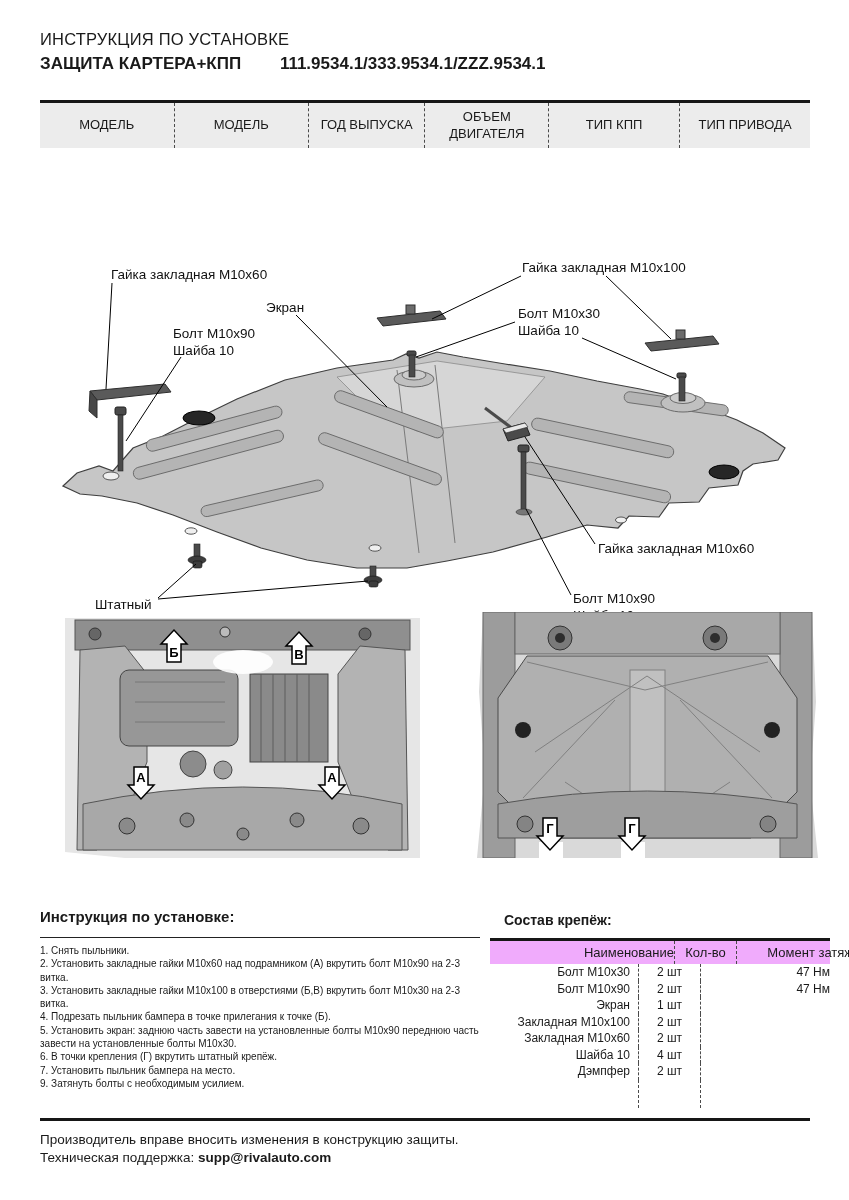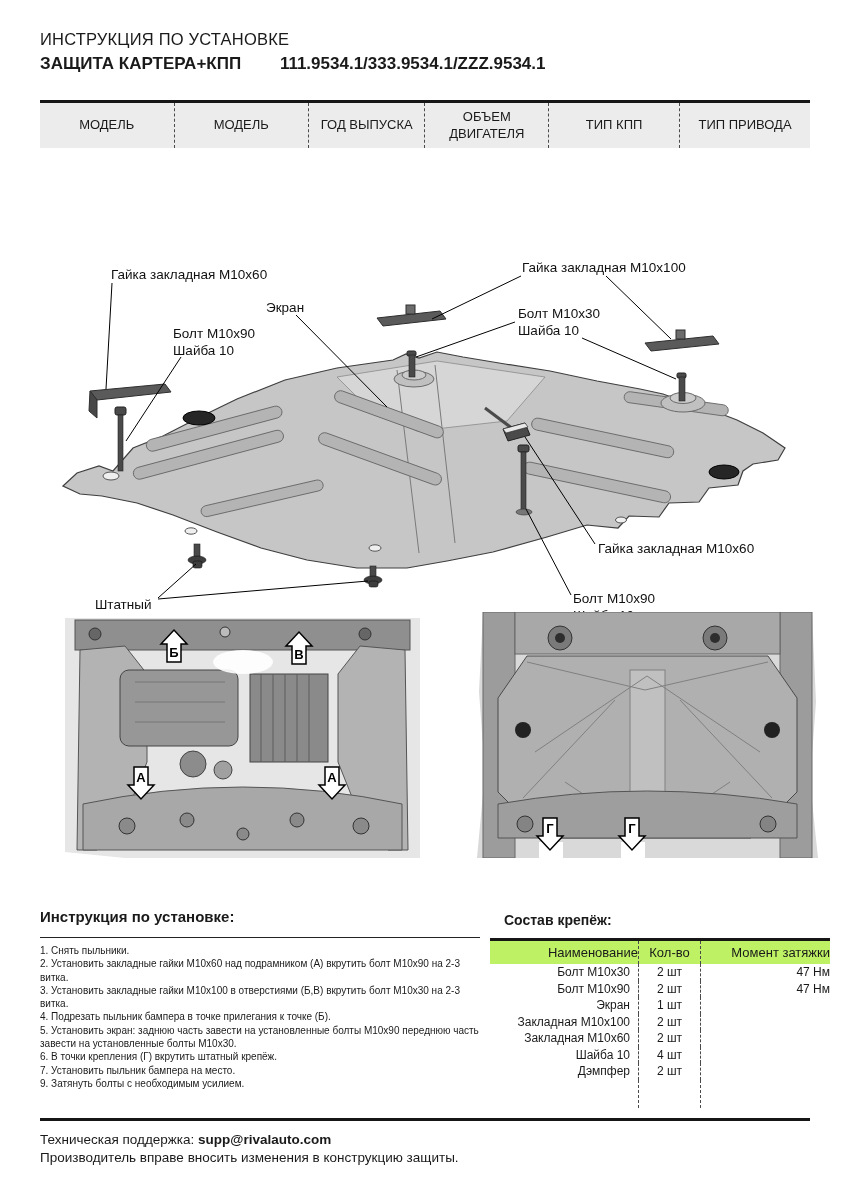--- a/index.html
+++ b/index.html
@@ -28,21 +28,21 @@
   
   .instr{position:absolute;left:40px;top:908px;width:440px;}
   .sec-title{font-size:15px;font-weight:bold;}
   .instr .rule{border-top:1.5px solid #222;margin-top:12px;margin-bottom:6px;}
   .steps{font-size:10px;line-height:1.33;}
   .step{margin:0;}
   
   .parts{position:absolute;left:490px;top:912px;width:340px;}
   .parts-table{margin-top:10px;border-top:3px solid #161616;display:block;}
   .prow{display:grid;grid-template-columns:148px 62px 130px;}
-  .prow.phead{background:#bef264;}
+  .prow.phead{background:#f0abfc;padding-left:36px;}
   .pcell{font-size:12px;line-height:14.5px;padding:1px 0;}
   .phead .pcell{font-size:13px;line-height:23px;padding:0;}
   .c-name{text-align:right;padding-right:8px;}
   .c-qty{text-align:center;border-left:1px dashed #4a4a4a;}
   .c-torque{text-align:right;padding-left:10px;border-left:1px dashed #4a4a4a;}
   .prow.pfill .pcell{height:26px;}
   
   .footer{position:absolute;left:40px;top:1118px;width:770px;}
   .footer .rule{border-top:3px solid #161616;margin-bottom:11px;}
   .footer-line{font-size:13.5px;margin-top:3px;}
@@ -330,20 +330,20 @@
       <div class="prow pfill">
         <div class="pcell c-name"></div>
           <div class="pcell c-qty"></div>
           <div class="pcell c-torque"></div>
       </div>
     </div>
   </div>
 
   <div class="footer">
     <div class="rule"></div>
+    <div class="footer-line">Производитель вправе вносить изменения в конструкцию защиты.</div>
     <div class="footer-line">
       <span>Техническая поддержка:</span>
       <span class="email">supp@rivalauto.com</span>
     </div>
-    <div class="footer-line">Производитель вправе вносить изменения в конструкцию защиты.</div>
   </div>
 
 </div>
 
 </body></html>

